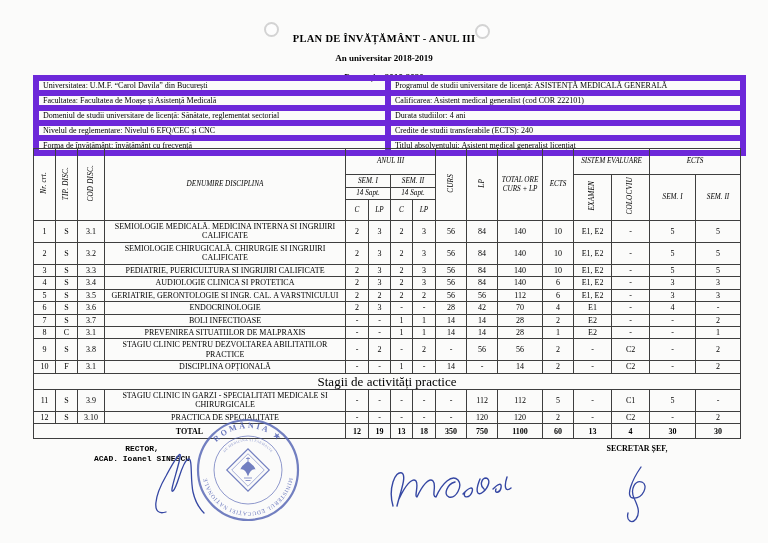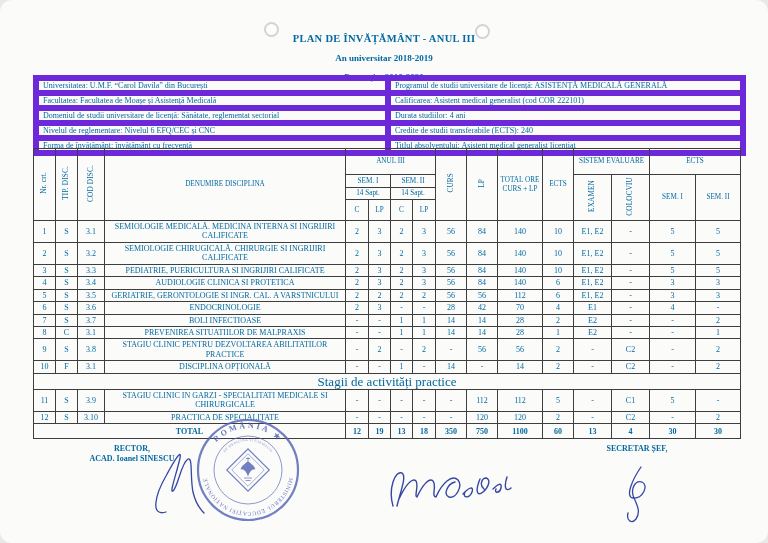--- a/index.html
+++ b/index.html
@@ -1,52 +1,51 @@
 <!DOCTYPE html>
 <html><head>
 <meta charset="utf-8">
 <style>
   * { margin:0; padding:0; box-sizing:border-box; }
   html,body { background:#e9e9e9; }
   #page {
     position:relative; width:768px; height:543px; overflow:hidden;
-    background:#fbfbfa; color:#0369a1;
+    background:#fbfbfa; color:#000000;
     font-family:"Liberation Serif", serif;
-    border-radius:12px;
   }
   
   .hole { position:absolute; width:15px; height:15px; border-radius:50%;
           border:2px solid #d3d3d3; background:#fdfdfd; }
   
   .title-block { position:absolute; top:33px; left:0; width:100%; text-align:center; }
   .title-main { font-size:10.5px; font-weight:bold; letter-spacing:.3px; }
   .title-sub  { font-size:9px;  font-weight:bold; margin-top:9px; }
   
   .info-table { position:absolute; left:33px; top:75px; width:707px;
                 border-collapse:collapse; table-layout:fixed; }
   .info-table td { border:6px solid #6d28d9; font-size:8px; height:13px;
                    padding:0 4px; white-space:nowrap; overflow:hidden; }
   
   .plan-table { position:absolute; left:33px; top:148px; width:707px;
                 border-collapse:collapse; table-layout:fixed; }
   .plan-table th, .plan-table td {
     border:1px solid #3e3e3e; font-weight:normal; text-align:center;
     vertical-align:middle; font-size:8px; line-height:1.18; padding:1px 2px;
   }
-  .plan-table thead th { font-size:7.2px; }
+  .plan-table thead th { font-size:7.2px;font-style:italic; }
   .hr1 { height:26px; } .hr2 { height:13px; } .hr3 { height:12px; } .hr4 { height:21px; }
   .v { writing-mode:vertical-rl; transform:rotate(180deg);
        display:inline-block; font-size:7.2px; letter-spacing:.2px; white-space:nowrap; }
   .td-name { text-align:left; padding-left:3px; }
   .td-bold, .td-bold td { font-weight:bold; }
   .sep-row td { font-size:13px; height:11px; padding:0; }
   .total-row td { font-weight:bold; height:15px; }
   
   .sig { position:absolute; text-align:center; font-size:8px; font-weight:bold; line-height:1.3; }
-  #sig-rector   { left:48px;  top:444px; width:168px; }
+  #sig-rector   { left:58px;  top:444px; width:168px;font-family:Liberation Mono, monospace; }
   #sig-decan    { left:352px; top:444px; width:206px; }
   #sig-secretar { left:552px; top:444px; width:170px; }
   
   #ink { position:absolute; left:0; top:0; width:768px; height:543px; pointer-events:none; }
   .stamp-stroke { stroke:#5565b4; fill:none; }
   .stamp-text { fill:#4a5bb0; font-family:"Liberation Serif",serif; }
   .sig-stroke { stroke:#3547a3; fill:none; stroke-linecap:round; stroke-linejoin:round; }
 </style>
 </head>
 <body>

